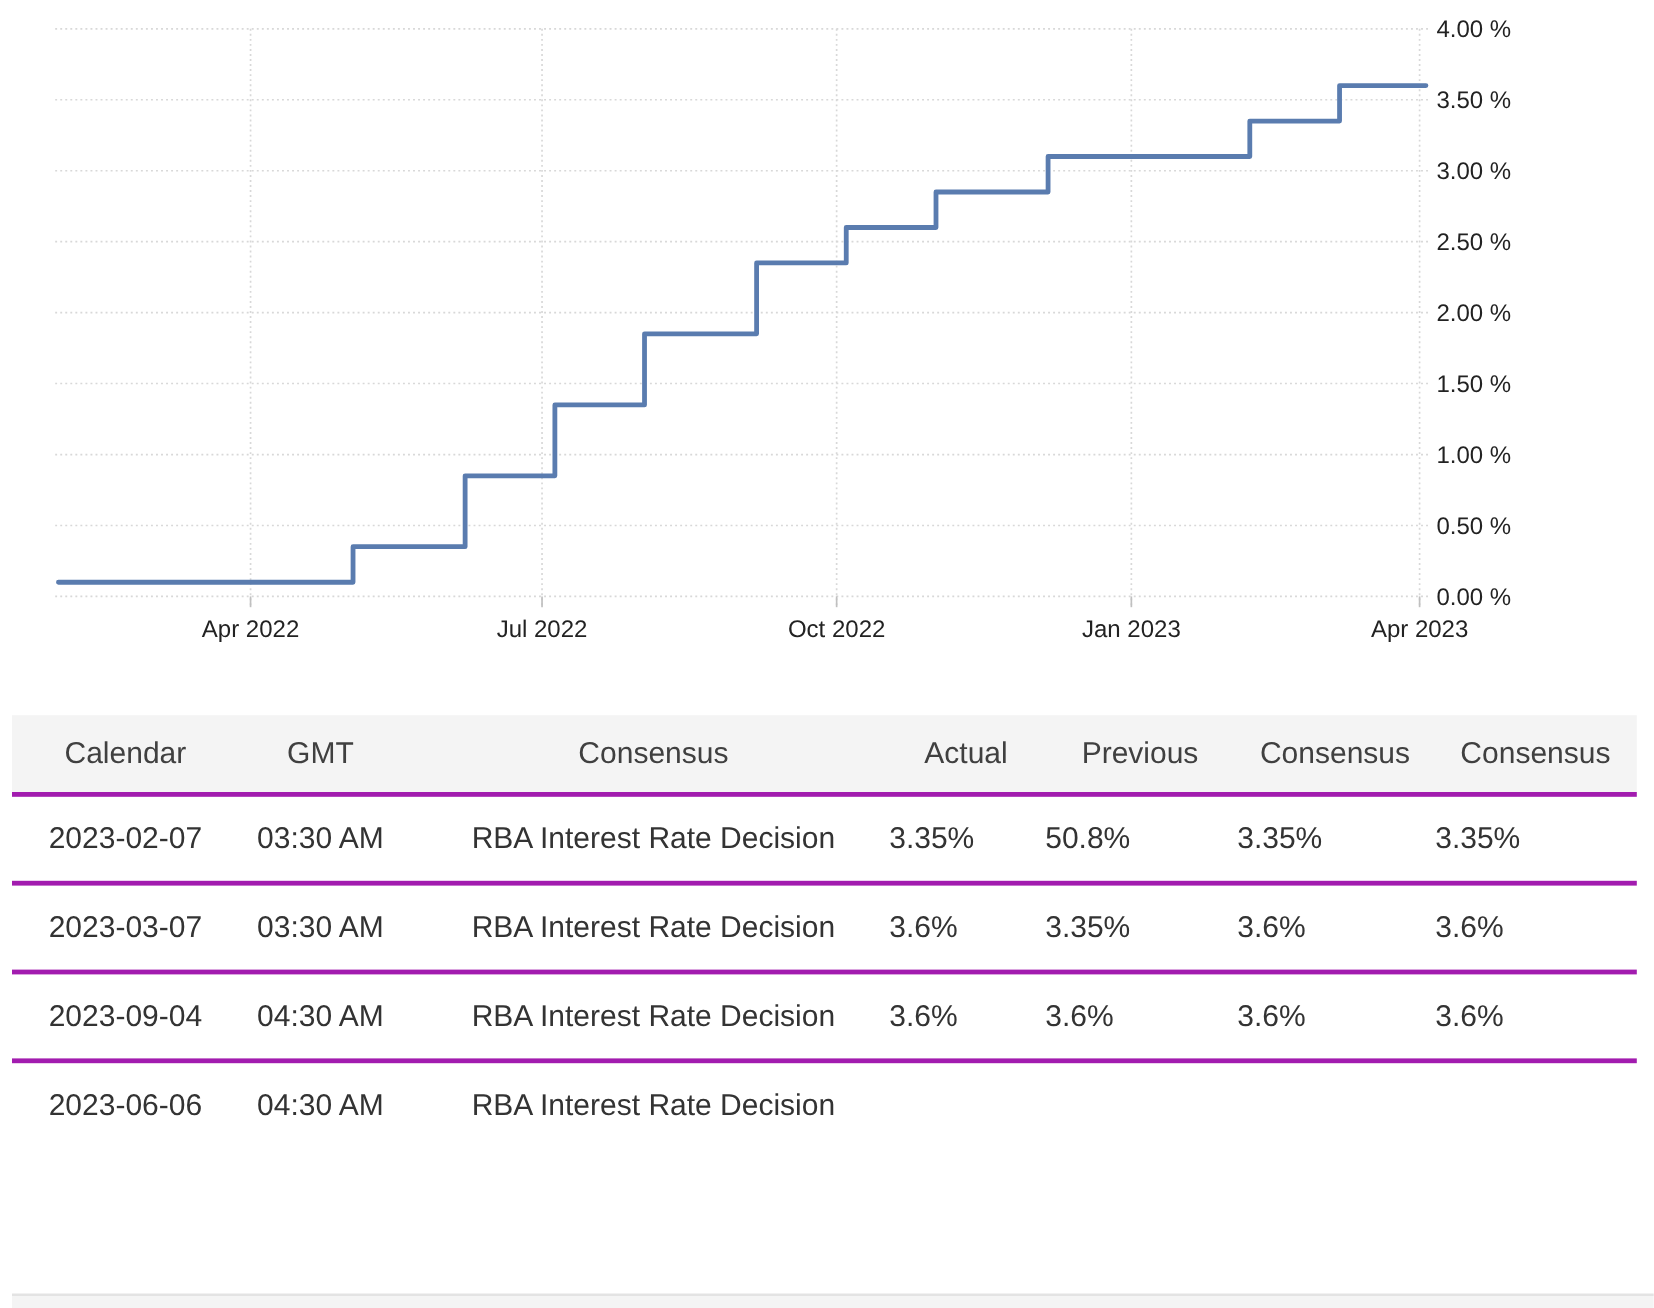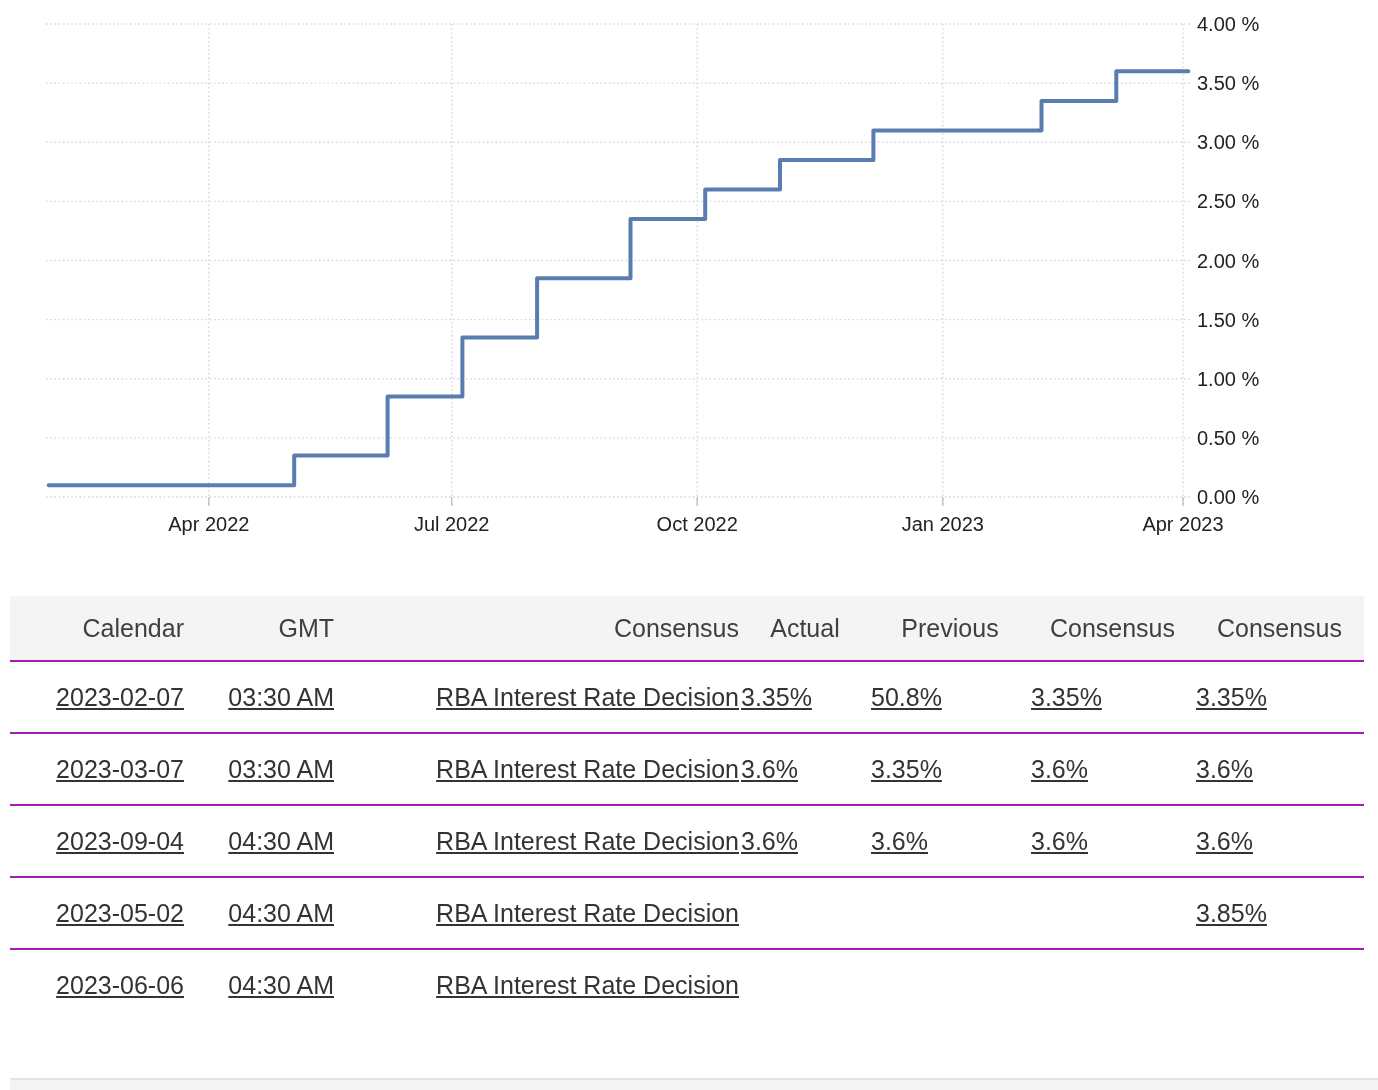--- a/index.html
+++ b/index.html
@@ -4,23 +4,23 @@
 <style>
   html,body{margin:0;padding:0;background:#ffffff;}
   body{position:relative;width:1378px;height:1090px;overflow:hidden;
        font-family:"Liberation Sans",sans-serif;}
   .chart{position:absolute;top:0;left:0;width:1378px;height:560px;}
   .chart svg{display:block;}
   .table-wrap{position:absolute;left:10px;top:596px;width:1354px;}
   table{width:100%;border-collapse:collapse;table-layout:fixed;
         font-size:25px;color:#333;}
   thead th{background:#f4f4f4;height:62px;font-weight:400;color:#404040;}
-  tbody td{height:68px;border-top:2px solid #a21caf;background:#ffffff;
-           white-space:nowrap;overflow:hidden;text-decoration:underline;}
-  .l{text-align:right;padding-left:15px;}
+  tbody td{height:68px;border-top:4px solid #a21caf;background:#ffffff;
+           white-space:nowrap;overflow:hidden;}
+  .l{text-align:center;padding-left:15px;}
   .c{}
   .bottom-bar{position:absolute;left:10px;top:1078px;width:1368px;height:12px;
               background:#f4f4f4;border-top:2px solid #e3e3e3;box-sizing:border-box;}
 </style>
 </head>
 <body>
 
 <div class="chart">
   <svg id="chart-svg" width="1378" height="560" viewBox="0 0 1378 560">
       <line x1="46" x2="1190" y1="497" y2="497" stroke="#d8d8d8" stroke-width="1.4" stroke-dasharray="1.6 2.6"></line>
@@ -104,29 +104,20 @@
         <tr>
           <td class="l">2023-09-04</td>
           <td class="l">04:30 AM</td>
           <td class="l">RBA Interest Rate Decision</td>
           <td class="c">3.6%</td>
           <td class="c">3.6%</td>
           <td class="c">3.6%</td>
           <td class="c">3.6%</td>
         </tr>
         <tr>
-          <td class="l">2023-05-02</td>
-          <td class="l">04:30 AM</td>
-          <td class="l">RBA Interest Rate Decision</td>
-          <td class="c"></td>
-          <td class="c"></td>
-          <td class="c"></td>
-          <td class="c">3.85%</td>
-        </tr>
-        <tr>
           <td class="l">2023-06-06</td>
           <td class="l">04:30 AM</td>
           <td class="l">RBA Interest Rate Decision</td>
           <td class="c"></td>
           <td class="c"></td>
           <td class="c"></td>
           <td class="c"></td>
         </tr>
       </tbody>
   </table>

